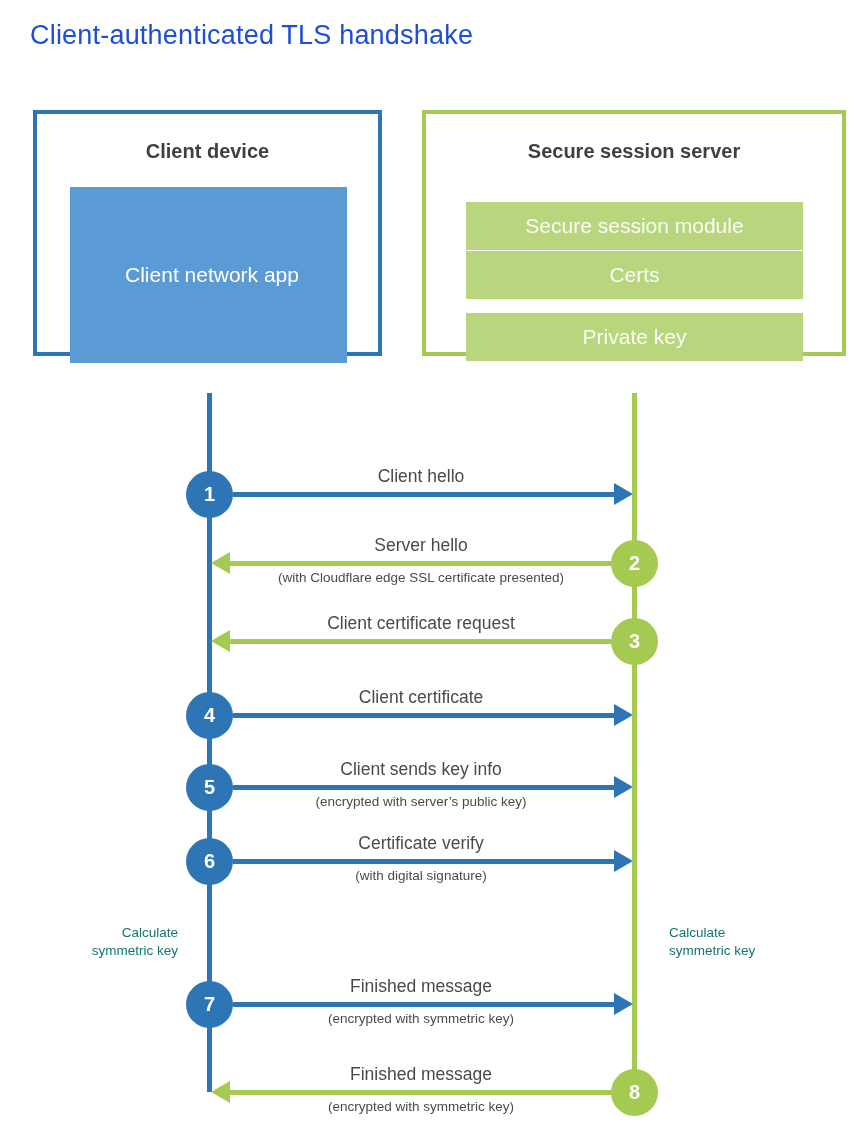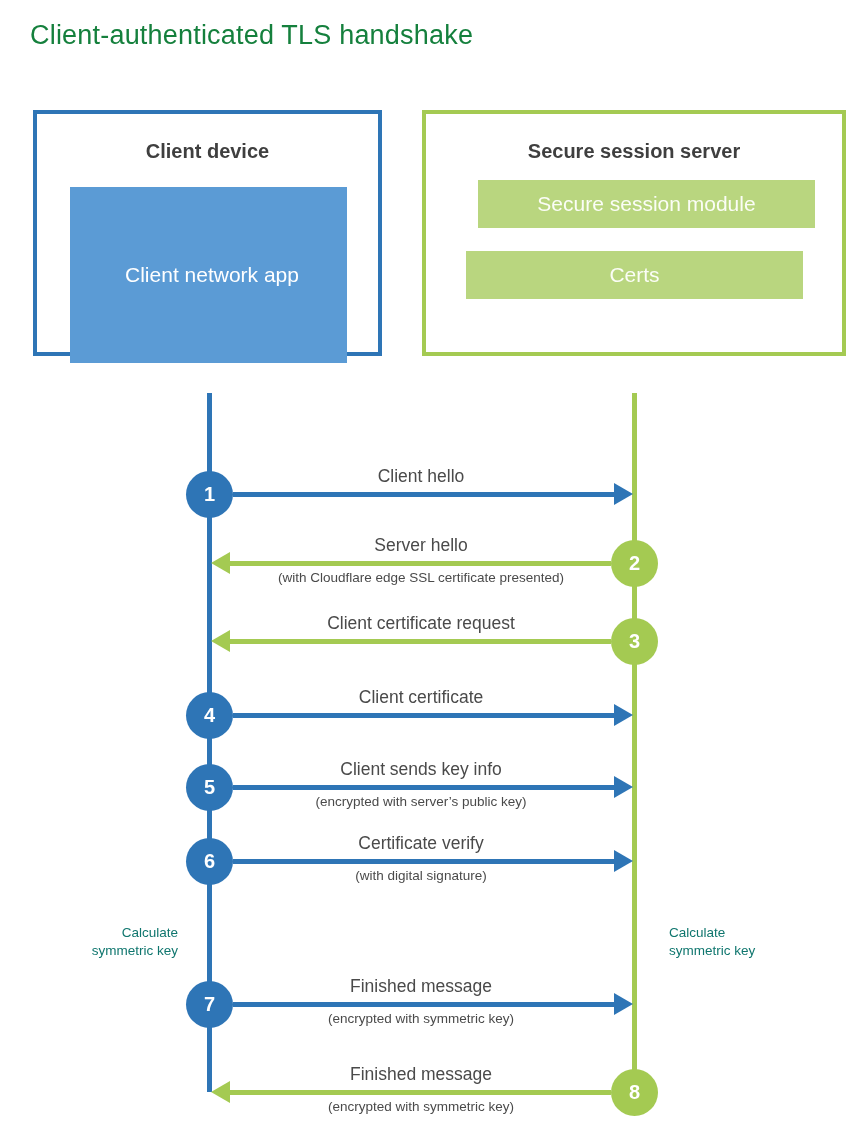--- a/index.html
+++ b/index.html
@@ -1,21 +1,21 @@
 <!DOCTYPE html>
 <html><head>
 <meta charset="utf-8">
 <style>
   * { margin:0; padding:0; box-sizing:border-box; }
   body { background:#ffffff; font-family:"Liberation Sans", sans-serif; }
   .canvas { position:relative; width:865px; height:1146px; background:#ffffff; overflow:hidden; }
 
   .page-title {
     position:absolute; left:30px; top:20px;
-    font-size:27px; font-weight:300; color:#15803d; letter-spacing:0.2px;
+    font-size:27px; font-weight:300; color:#1d4ed8; letter-spacing:0.2px;
   }
 
   .entity-box { position:absolute; top:110px; height:246px; background:#ffffff; }
   .client-box { left:33px; width:349px; border:4px solid #2e75b6; }
   .server-box { left:422px; width:424px; border:4px solid #a4ca52; }
   .entity-title {
     position:absolute; top:26px; left:0; right:0; text-align:center;
     font-size:20px; font-weight:700; color:#3f3f3f;
   }
   .client-app {
@@ -69,22 +69,23 @@
 
   <div class="entity-box client-box">
     <div class="entity-title">Client device</div>
     <div class="client-app">
       <span>Client network app</span>
     </div>
   </div>
 
   <div class="entity-box server-box">
     <div class="entity-title">Secure session server</div>
-    <div class="server-module" style="top:66px;margin-left:12px;">Secure session module</div>
+    <div class="server-module" style="top:88px;">Secure session module</div>
     <div class="server-module" style="top:137px;">Certs</div>
+    <div class="server-module" style="top:199px;">Private key</div>
   </div>
 
   <div class="vline blue"></div>
   <div class="vline green"></div>
 
   <div id="steps-layer">
       <div class="step-circle" style="background: rgb(46, 117, 182); left: 186px; top: 470.5px;">1</div>
       <div class="arrow-shaft" style="background: rgb(46, 117, 182); top: 492px; left: 233px; width: 381px;"></div>
       <div class="arrow-head" style="top: 483px; left: 614px; border-left: 19px solid rgb(46, 117, 182);"></div>
       <div class="msg-label" style="top: 466px;">Client hello</div>

